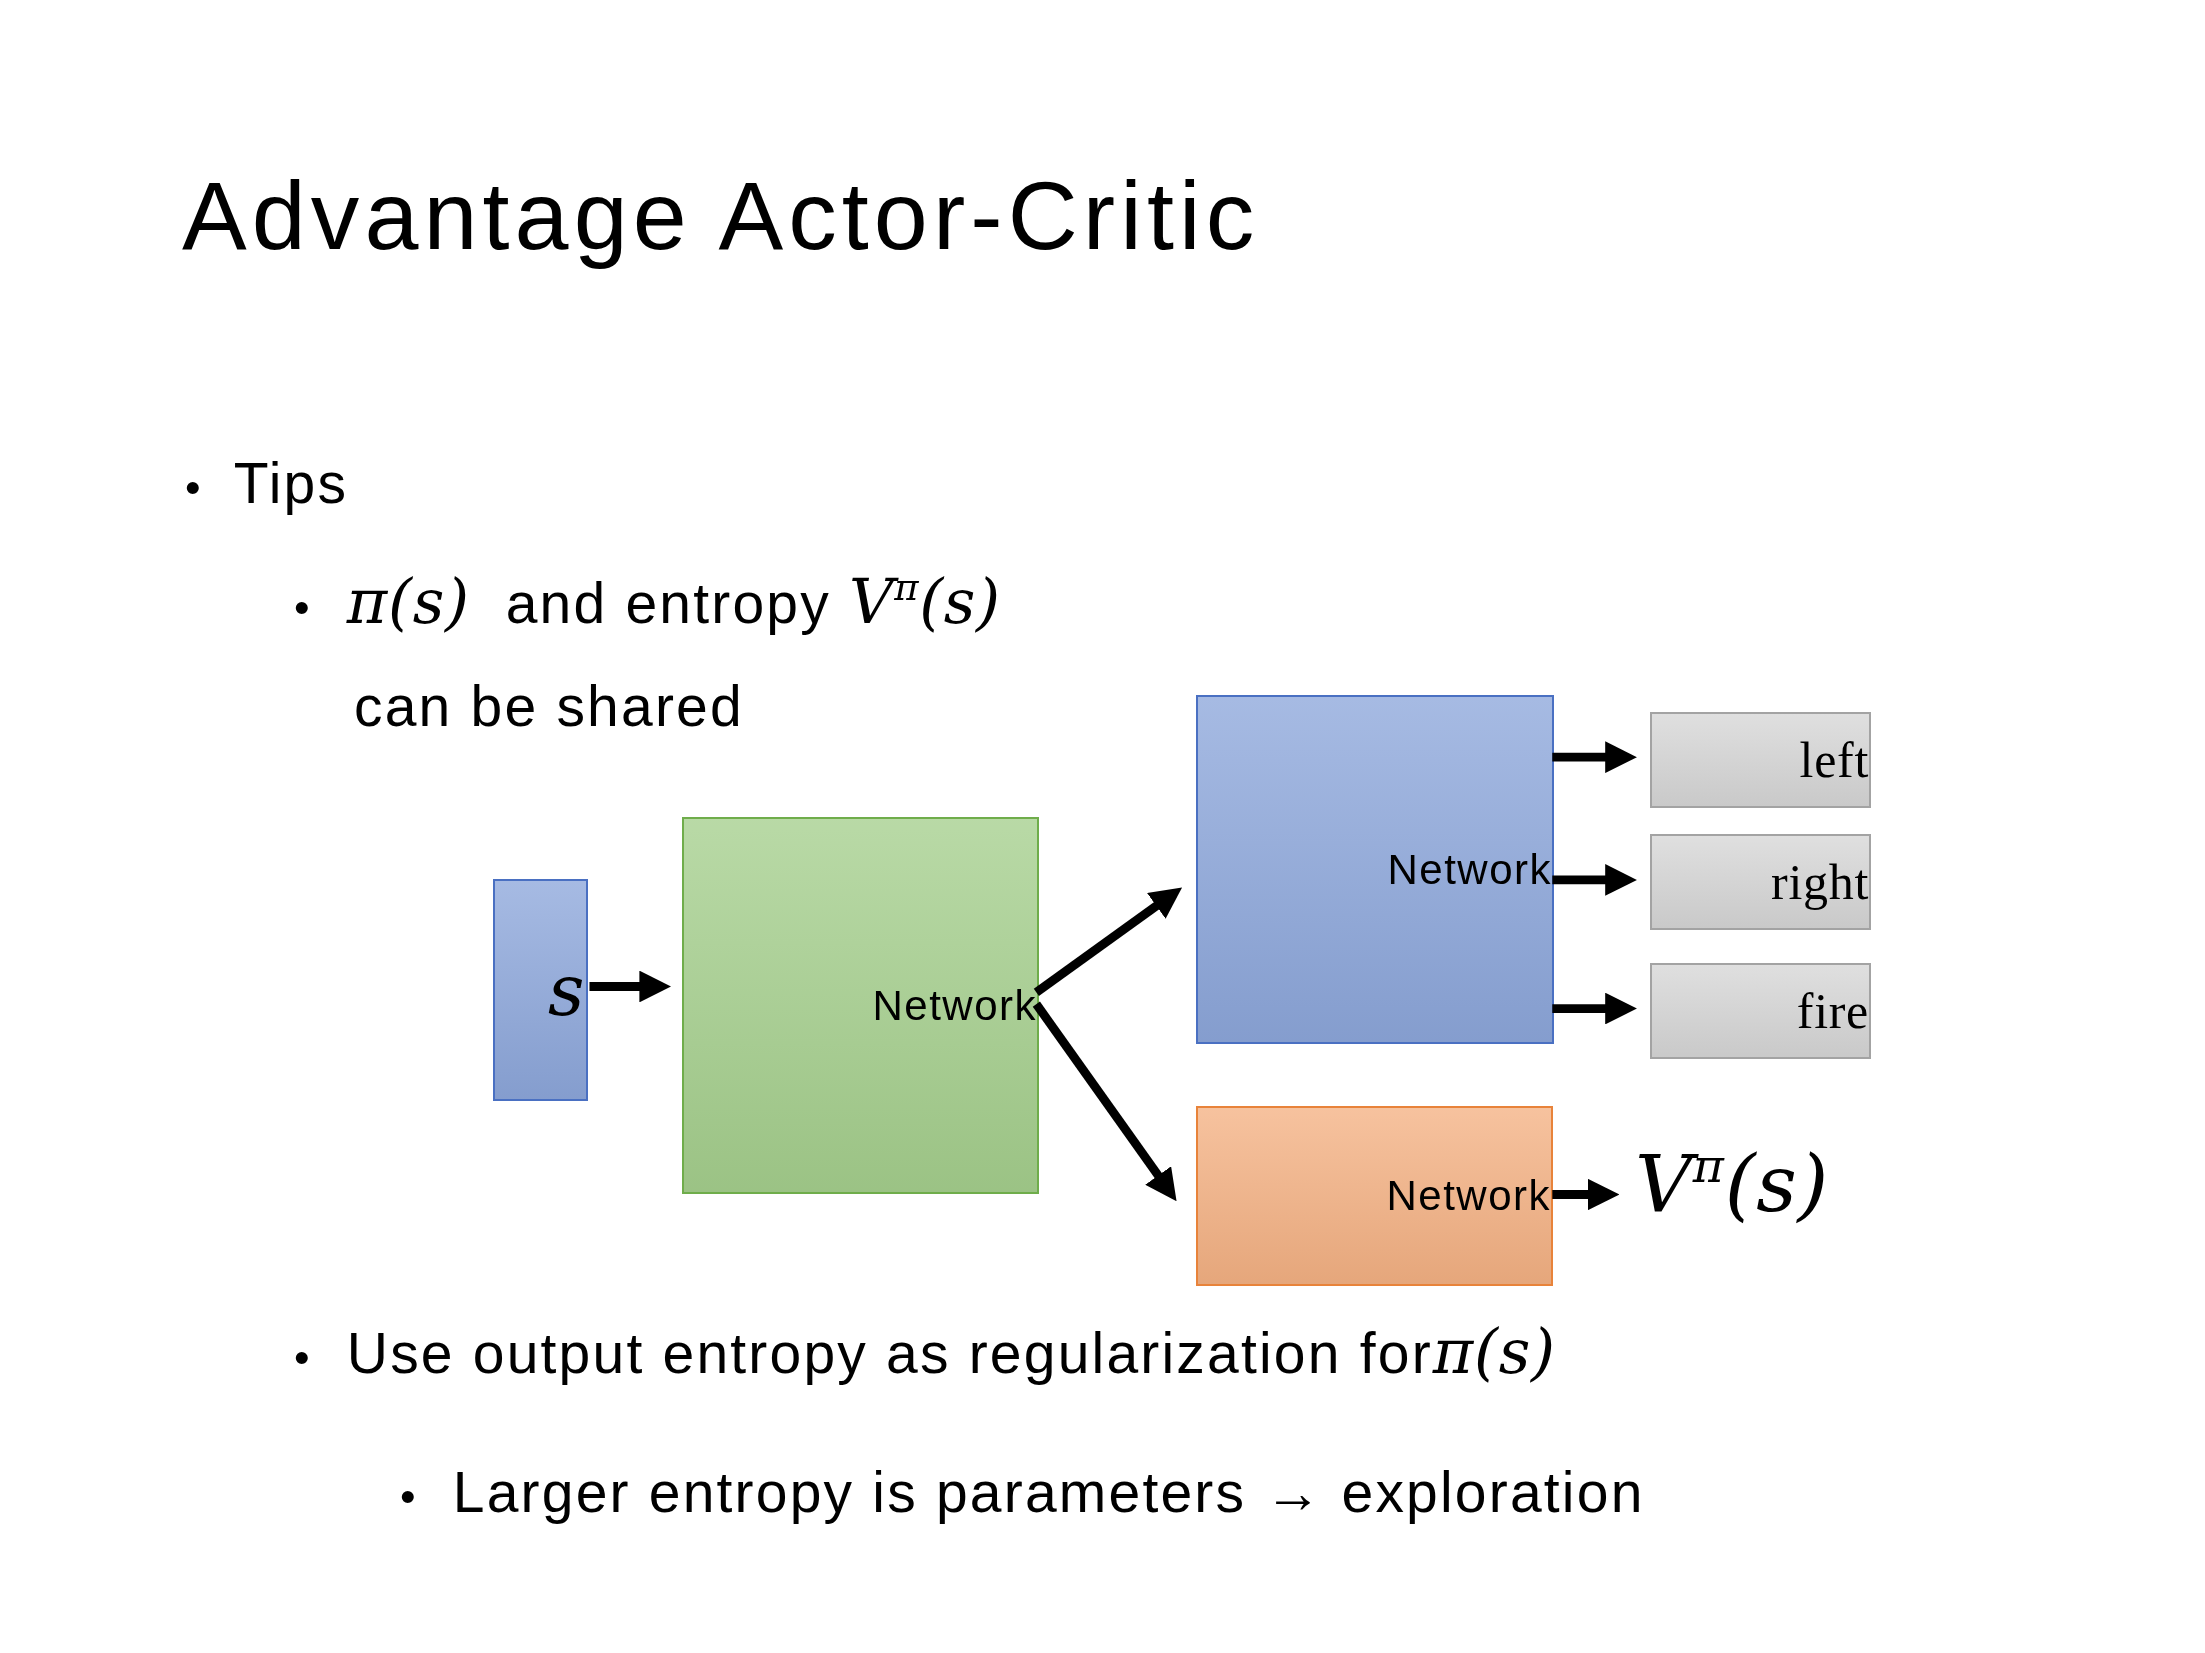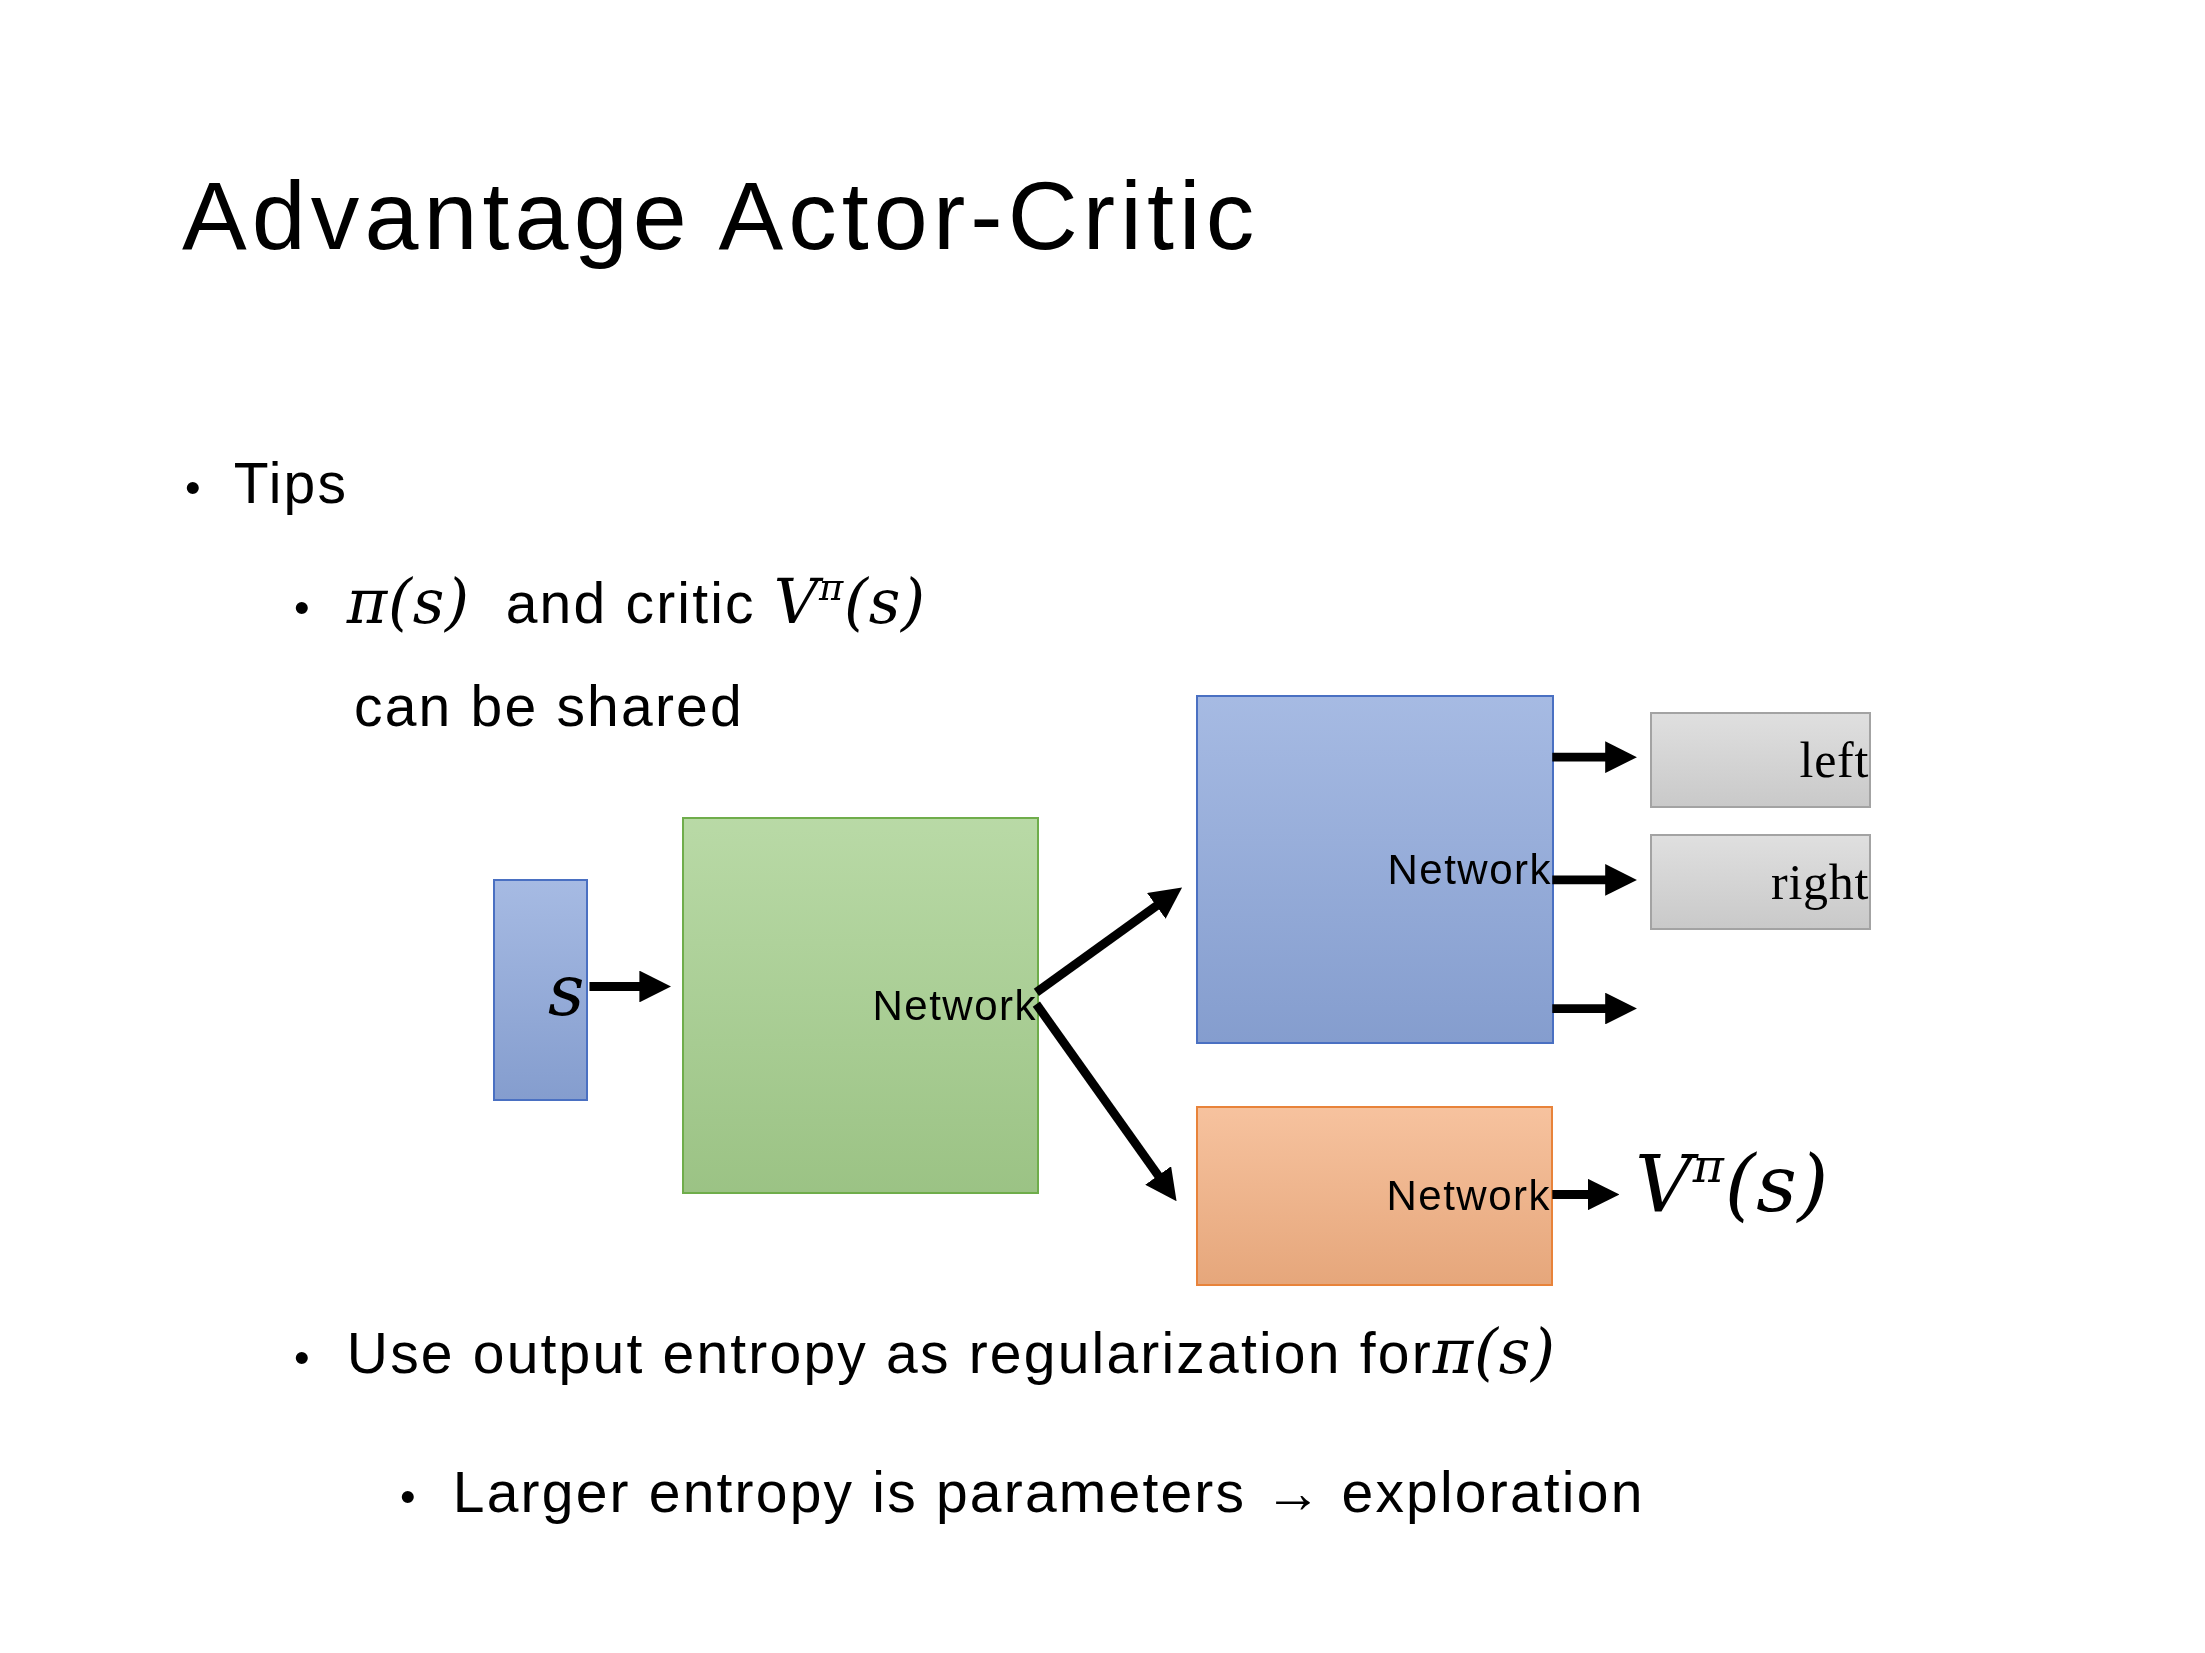--- a/index.html
+++ b/index.html
@@ -53,21 +53,21 @@
   <div class="row" style="left:185px;top:450px;">
     <span class="dot">•</span>
       <span class="gap1"></span>
       <span>Tips</span>
   </div>
 
   <div class="row" style="left:294px;top:566px;">
     <span class="dot">•</span>
       <span class="gap2"></span>
       <span class="math">π(s)</span>
-      <span class="pre">  and critic </span>
+      <span class="pre">  and entropy </span>
       <span class="math"><span>V</span><span class="sup">π</span><span>(s)</span></span>
   </div>
 
   <div class="row" style="left:354px;top:673px;">
     <span>can be shared</span>
   </div>
 
   <div class="box state-box">
     <span class="lbl">s</span>
   </div>
@@ -82,20 +82,23 @@
 
   <div class="box critic-box">
     <span class="lbl">Network</span>
   </div>
 
   <div class="box action-box action-left">
     <span class="lbl">left</span>
   </div>
   <div class="box action-box action-right">
     <span class="lbl">right</span>
+  </div>
+  <div class="box action-box action-fire">
+    <span class="lbl">fire</span>
   </div>
 
   <div class="critic-output math">
     <span>V</span><span class="sup">π</span><span>(s)</span>
   </div>
 
   <svg class="arrows" viewBox="0 0 3000 2250">
     <defs>
       <marker id="ah" viewBox="0 0 10 10" refX="6.5" refY="5" markerWidth="3.6" markerHeight="3.6" orient="auto-start-reverse">
         <path d="M 0 0 L 10 5 L 0 10 z" fill="#000000"></path>

